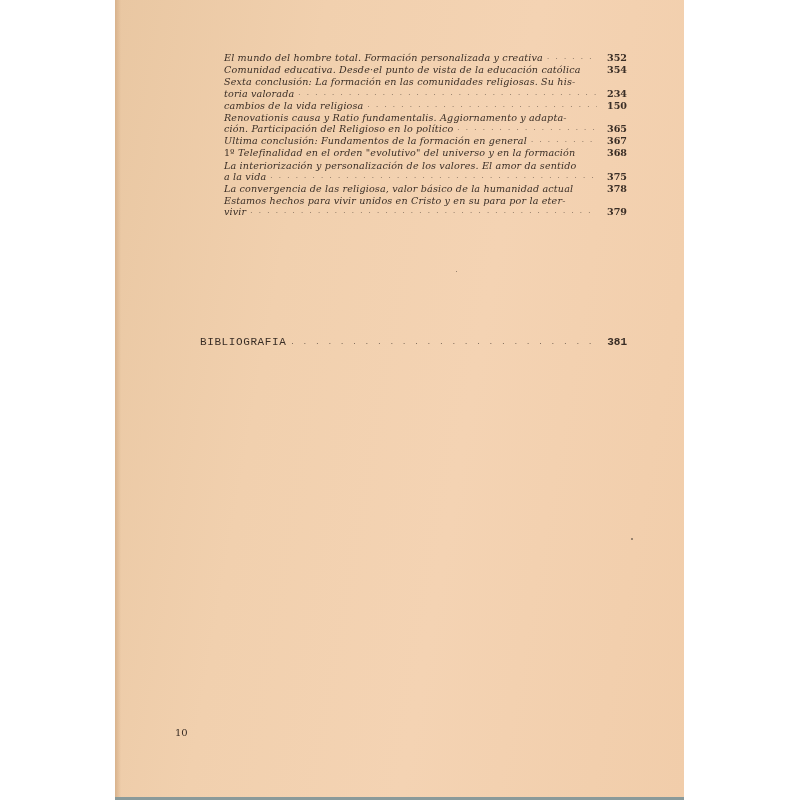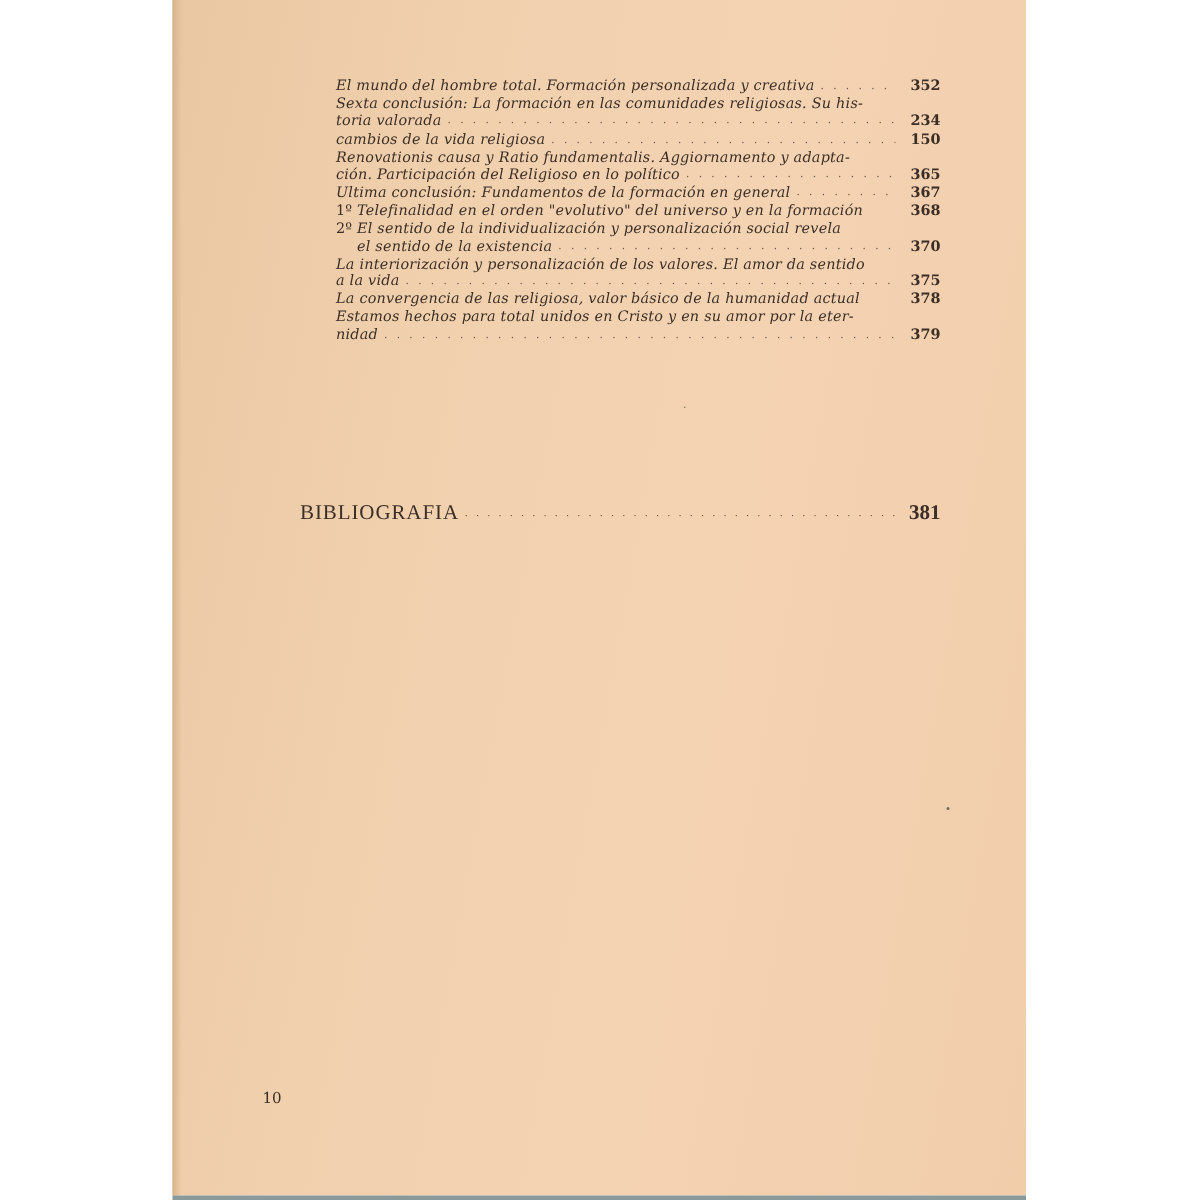--- a/index.html
+++ b/index.html
@@ -29,21 +29,21 @@
   .indent { padding-left: 14px; }
   .ord { font-style: normal; width: 14px; display: inline-block; }
   .leader {
     flex: 1; overflow: hidden; margin: 0 4px; color: #6a5a4c; letter-spacing: 2px; font-size: 7px;
   }
   .leader::before { content: ". . . . . . . . . . . . . . . . . . . . . . . . . . . . . . . . . . . . . . . . . . . . . . . . . . . . . . . . . . . . . . . . . . . . . . . . . . . . . . . . . . . . . . . . . . . . . . . . . . . . . . . . . . . . . . . . . . . . . . ."; }
   .page-num { font-style: normal; font-weight: bold; width: 26px; text-align: right; flex: none; }
   .fill { flex: 1; }
   .biblio {
     position: absolute; left: 200px; top: 336px; width: 427px;
-    font-family: Liberation Serif, serif; font-size: 14px; color: #3a2e26;
+    font-family: Liberation Mono, monospace; font-size: 11px; color: #3a2e26;
   }
   .biblio .line { height: 12px; }
   .biblio .title { letter-spacing: 0.6px; }
   .folio {
     position: absolute; left: 175px; top: 727px;
     font-family: "DejaVu Serif", serif; font-size: 10px; font-weight: normal; color: #3a2e26;
   }
   .specks { position: absolute; width: 2px; height: 2px; background: #7a6a5a; border-radius: 1px; }
 </style>
 </head>
@@ -57,20 +57,27 @@
 <div class="toc">
 
   <div class="entry">
     <div class="line">
       <span class="text">El mundo del hombre total. Formación personalizada y creativa</span>
       <span class="leader"></span>
       <span class="page-num">352</span>
     </div>
   </div>
 
+  <div class="entry">
+    <div class="line">
+      <span class="text">Comunidad educativa. Desde·el punto de vista de la educación católica</span>
+      <span class="fill"></span>
+      <span class="page-num">354</span>
+    </div>
+  </div>
 
   <div class="entry">
     <div class="line">
         <span class="text">Sexta conclusión: La formación en las comunidades religiosas. Su his-</span>
       </div>
     <div class="line">
       <span class="text">toria valorada</span>
       <span class="leader"></span>
       <span class="page-num">234</span>
     </div>
@@ -105,31 +112,20 @@
 
   <div class="entry">
     <div class="line">
       <span class="ord">1º</span>
       <span class="text">Telefinalidad en el orden "evolutivo" del universo y en la formación</span>
       <span class="fill"></span>
       <span class="page-num">368</span>
     </div>
   </div>
 
-  <div class="entry">
-    <div class="line">
-      <span class="ord">2º</span>
-      <span class="text">El sentido de la individualización y personalización social revela</span>
-    </div>
-    <div class="line indent">
-      <span class="text">el sentido de la existencia</span>
-      <span class="leader"></span>
-      <span class="page-num">370</span>
-    </div>
-  </div>
 
 
   <div class="entry">
     <div class="line">
         <span class="text">La interiorización y personalización de los valores. El amor da sentido</span>
       </div>
     <div class="line">
       <span class="text">a la vida</span>
       <span class="leader"></span>
       <span class="page-num">375</span>
@@ -139,24 +135,24 @@
   <div class="entry">
     <div class="line">
       <span class="text">La convergencia de las religiosa, valor básico de la humanidad actual</span>
       <span class="fill"></span>
       <span class="page-num">378</span>
     </div>
   </div>
 
   <div class="entry">
     <div class="line">
-        <span class="text">Estamos hechos para total unidos en Cristo y en su amor por la eter-</span>
+        <span class="text">Estamos hechos para vivir unidos en Cristo y en su para por la eter-</span>
       </div>
     <div class="line">
-      <span class="text">nidad</span>
+      <span class="text">vivir</span>
       <span class="leader"></span>
       <span class="page-num">379</span>
     </div>
   </div>
 </div>
 
 <div class="biblio">
   <div class="line">
     <span class="title">BIBLIOGRAFIA</span>
     <span class="leader"></span>

